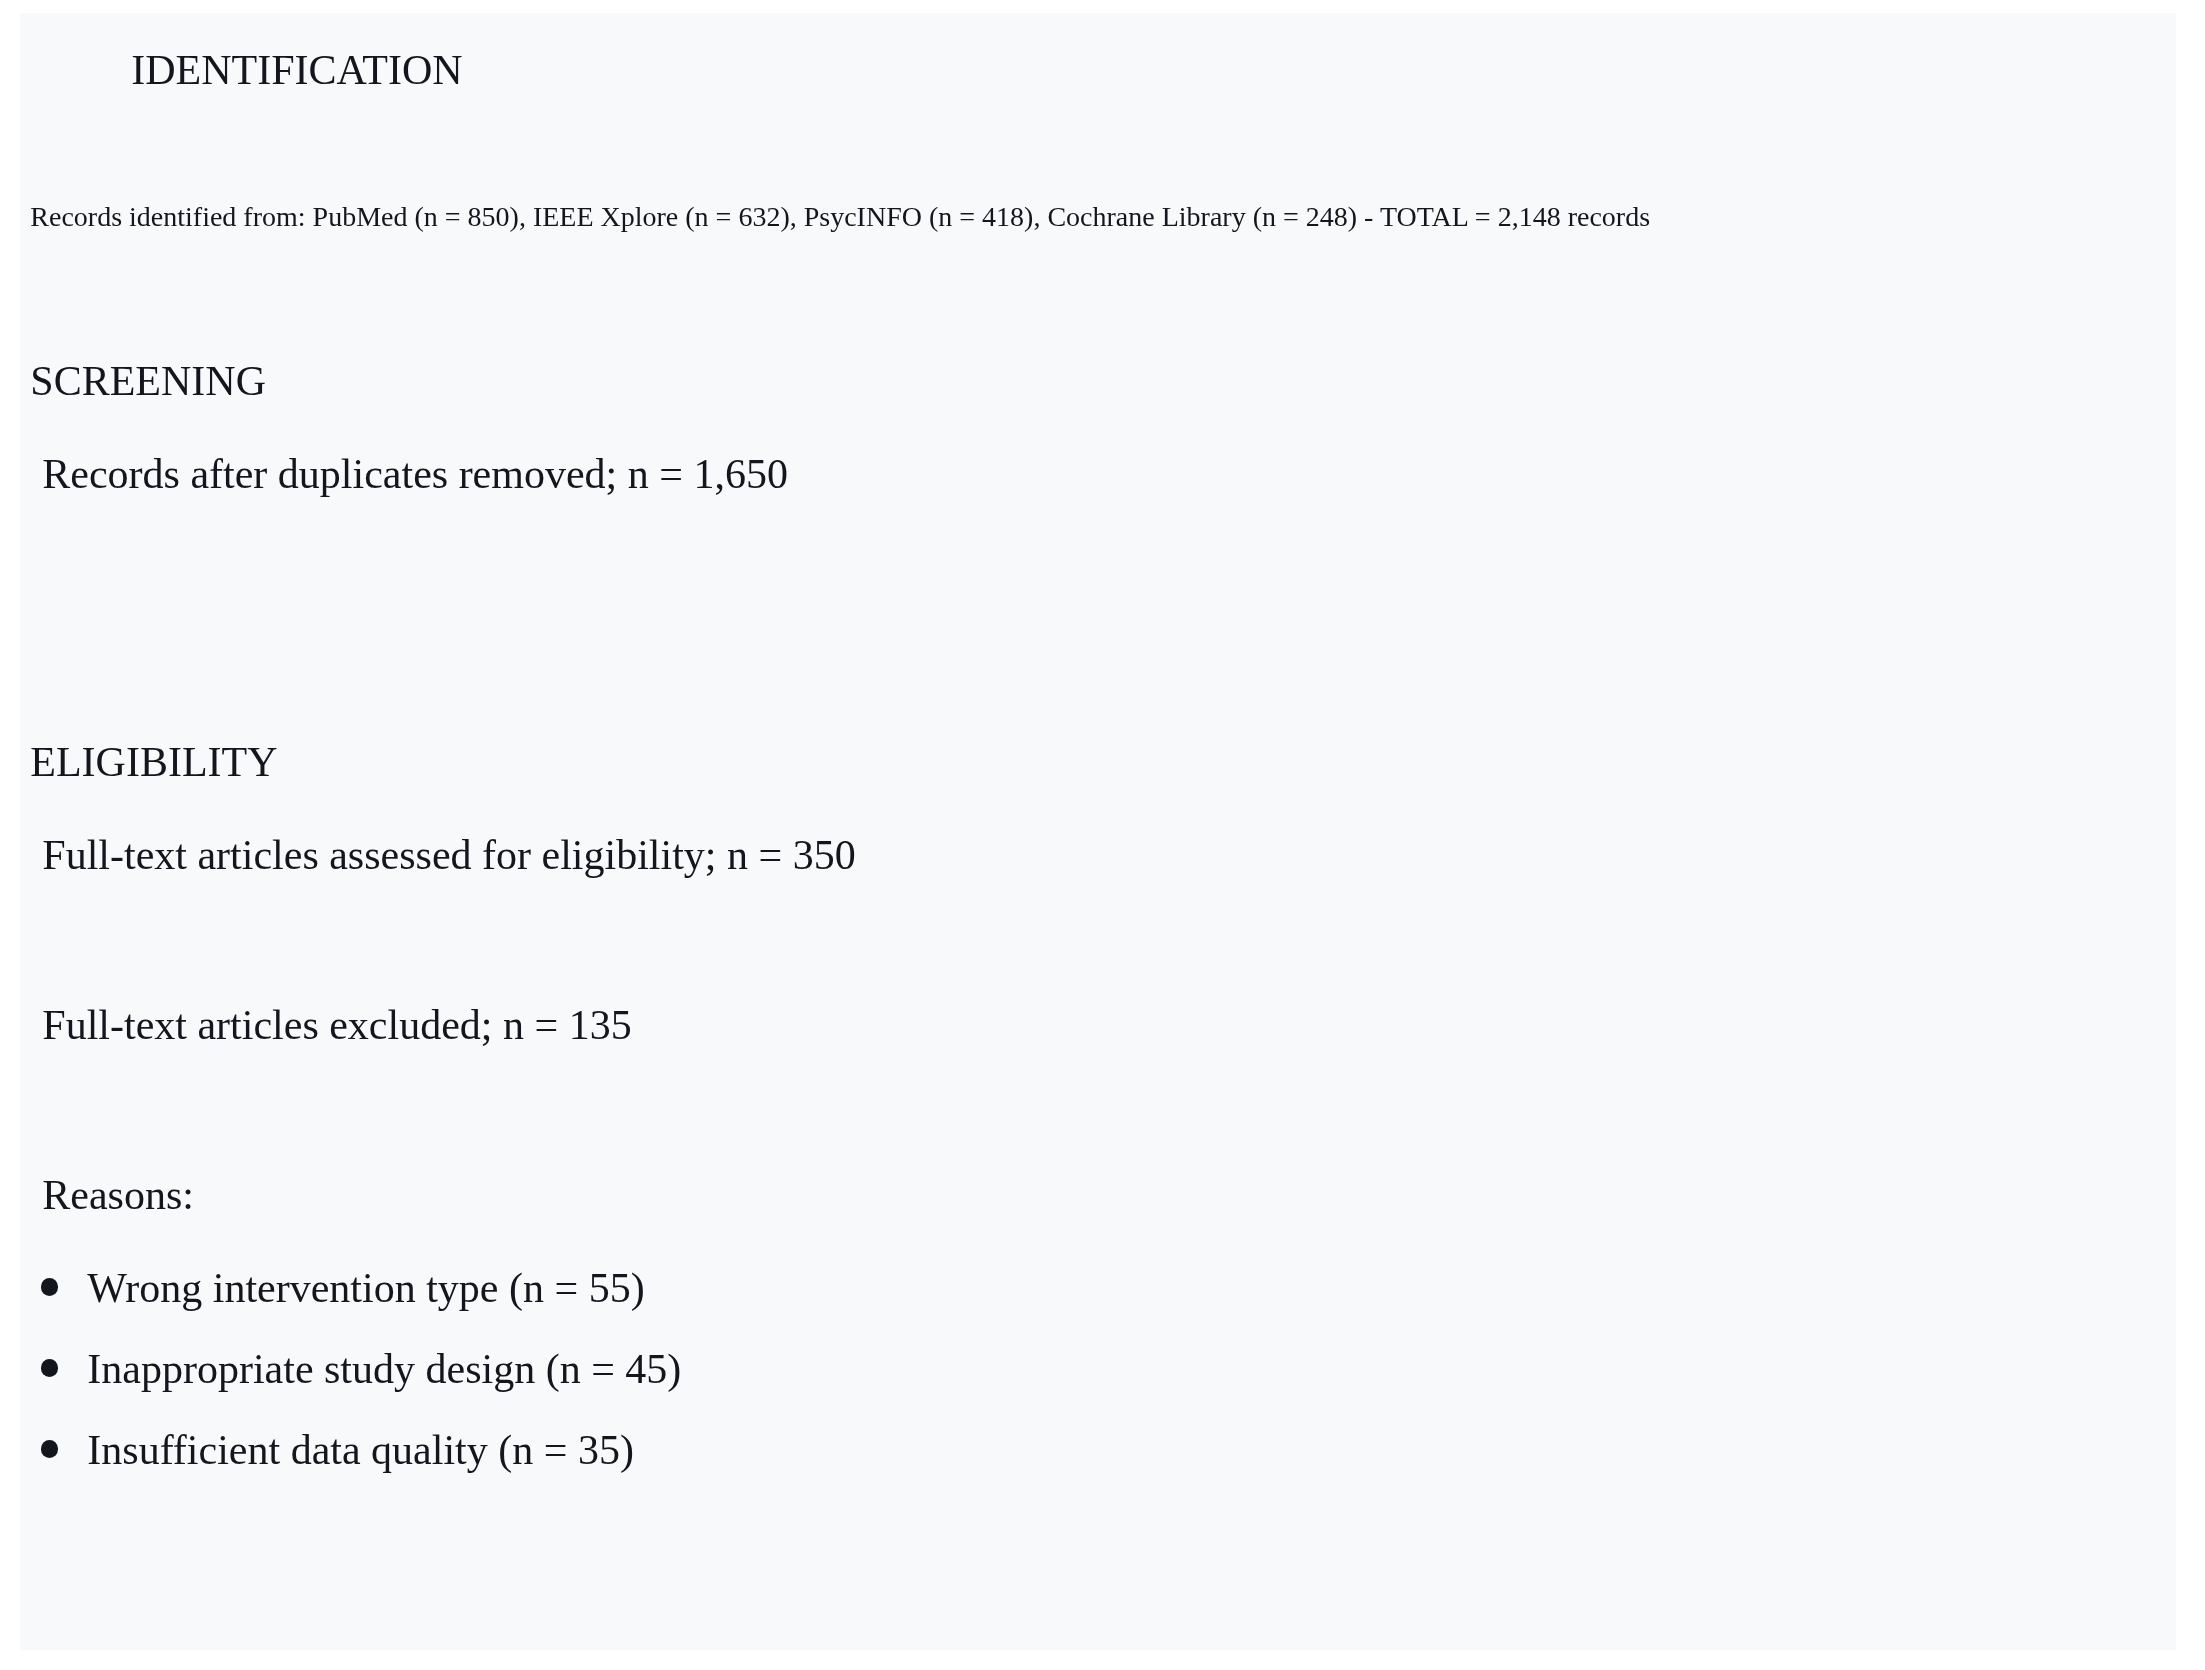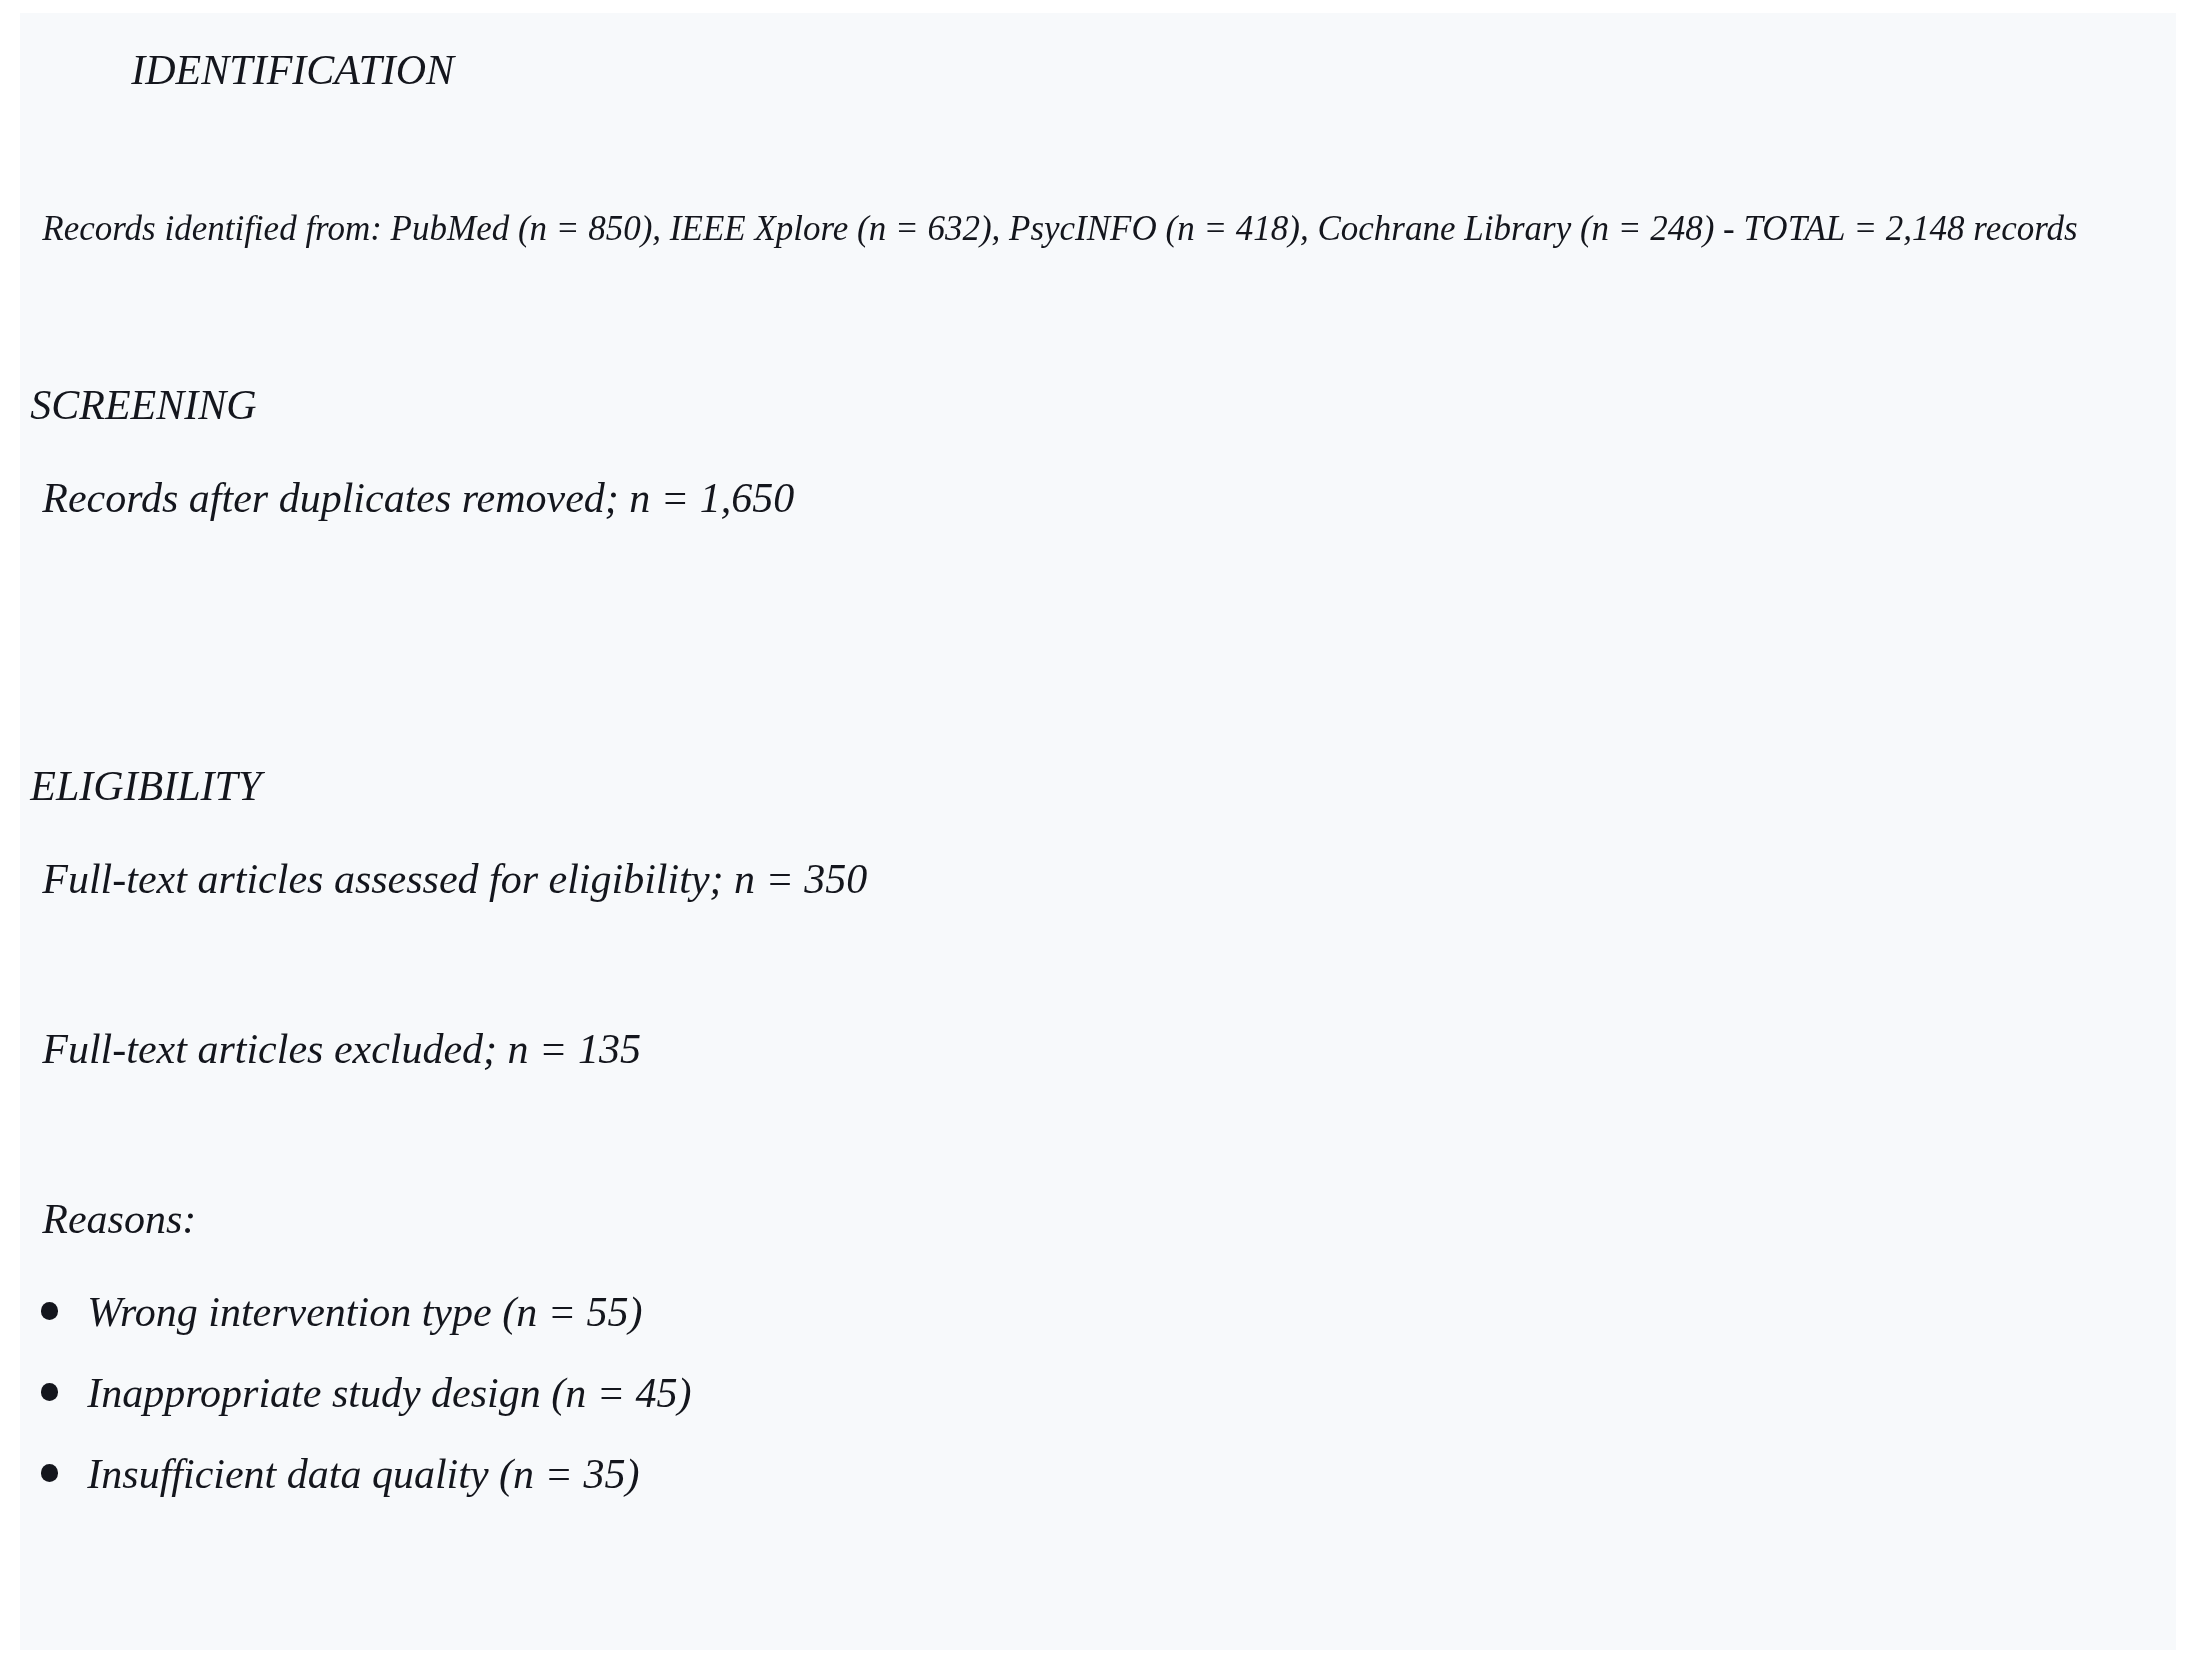--- a/index.html
+++ b/index.html
@@ -26,21 +26,20 @@
   }
 
   .content {
     position: absolute;
     left: 10px;
     top: 0px;
     width: 2142px;
     color: #14161d;
     font-size: 42px;
     line-height: 81px;
-    font-style: italic;
   }
 
   
   .clipped-line {
     position: absolute;
     left: 10px;
     top: -65px;
     width: 2142px;
     color: #14161d;
     font-size: 42px;
@@ -65,23 +64,23 @@
   }
 
   .para {
     margin: 12px;
     padding: 0;
     font-size: 42px;
     line-height: 81px;
   }
 
   .para-justify {
-    margin: 12px;
+    margin: 0;
     padding: 0;
-    font-size: 35px;
+    font-size: 28px;
     line-height: 81px;
     text-align: justify;
     text-align-last: left;
   }
 
   .spacer-lg { height: 84px; }
   .spacer-md { height: 65px; }
   .spacer-sm { height: 17.4px; }
 
   .bullet-list {

